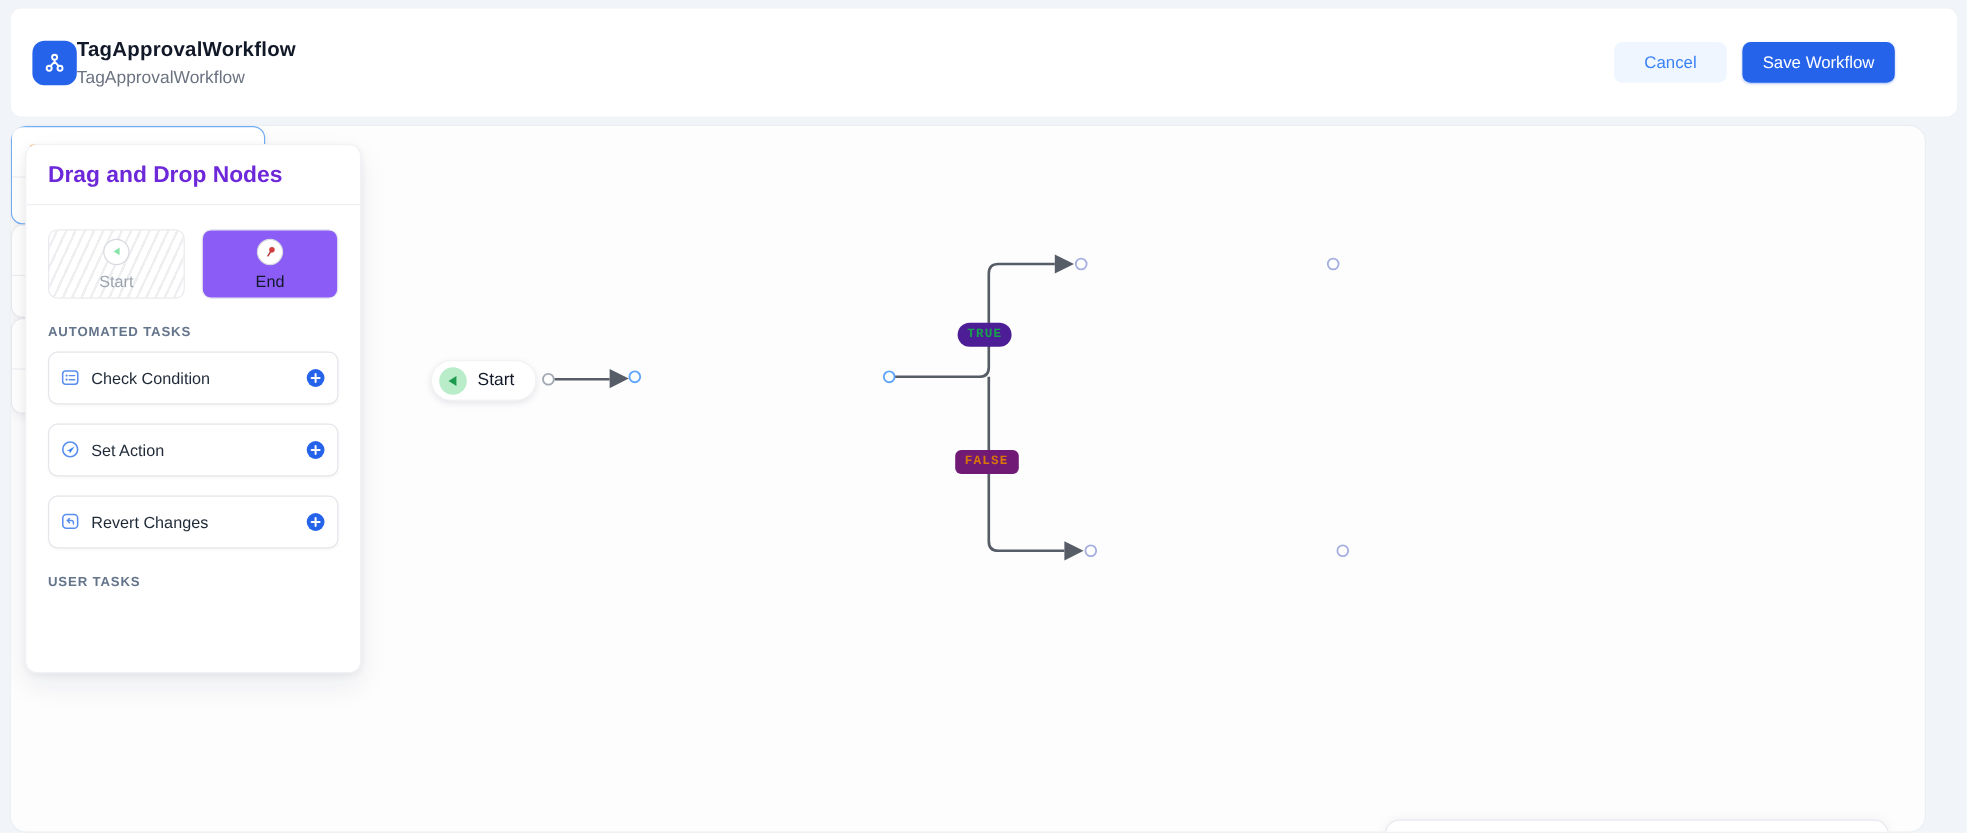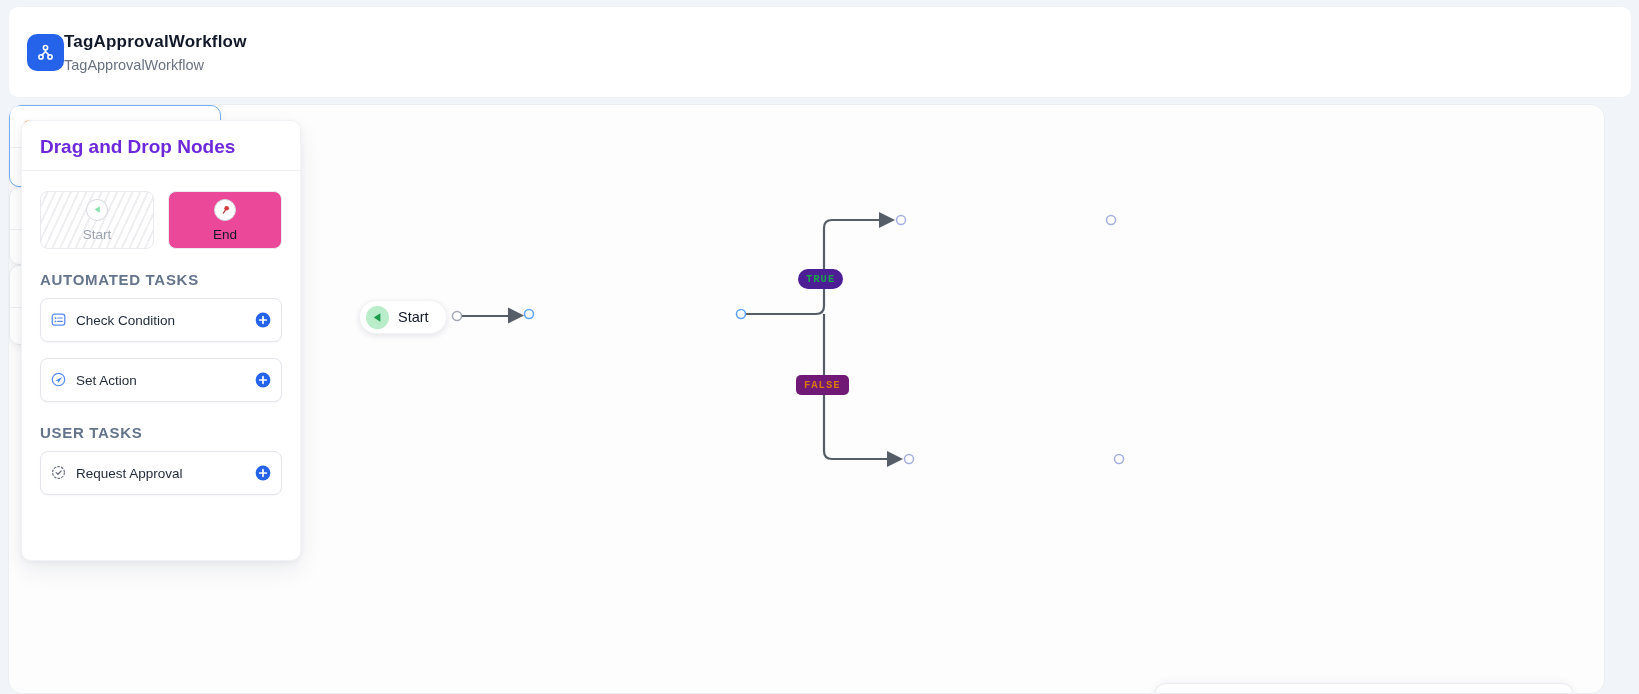--- a/index.html
+++ b/index.html
@@ -42,30 +42,30 @@
     background:#ffffff; border:1px solid #f1f2f5; border-radius:10px;
     box-shadow:0 10px 24px rgba(15,23,42,.07), 0 2px 6px rgba(15,23,42,.05);
     z-index:5;
   }
   .palette-title { font-size:19px; font-weight:700; color:#6d28d9; padding:15px 18px 12px; }
   .palette-divider { height:1px; background:#eef0f3; }
   .tiles { display:flex; gap:14px; padding:20px 18px 0; }
   .tile {
     width:115px; height:58px; border:1px solid #e8eaed; border-radius:8px;
     display:flex; flex-direction:column; align-items:center; justify-content:center; gap:6px;
-    background:#ec4899; font-size:13.5px;
+    background:#8b5cf6; font-size:13.5px;
   }
   .tile-start {
     background:repeating-linear-gradient(115deg, #ffffff 0 5px, #efeff2 5px 7px);
     color:#9ca3af; cursor:default;
   }
   .tile-end { color:#111827; cursor:grab; }
   .tile-icon { width:22px; height:22px; border-radius:50%; border:1.4px solid #d6d9dd;
     display:flex; align-items:center; justify-content:center; background:#fff; }
-  .section-label { font-size:15px; font-weight:700; color:#64748b; letter-spacing:.7px; margin:22px 18px 10px; }
+  .section-label { font-size:11px; font-weight:700; color:#64748b; letter-spacing:.7px; margin:22px 18px 10px; }
   .section-label.user { }
   .task-item {
     margin:0 18px 16px; height:44px; border:1px solid #e3e6ea; border-radius:8px;
     display:flex; align-items:center; gap:9px; padding:0 10px;
     background:#fff; box-shadow:0 1px 2px rgba(15,23,42,.04); cursor:grab;
   }
   .task-item .task-label { flex:1; font-size:13.5px; color:#1f2937; }
   .plus-btn { width:16px; height:16px; border:none; background:transparent; padding:0; cursor:pointer; display:flex; }
 
   
@@ -117,20 +117,24 @@
     <svg width="21" height="21" viewBox="0 0 20 20">
       <circle cx="10" cy="5.4" r="2" fill="none" stroke="#ffffff" stroke-width="1.5"></circle>
       <circle cx="5.7" cy="14.2" r="2" fill="none" stroke="#ffffff" stroke-width="1.5"></circle>
       <circle cx="14.3" cy="14.2" r="2" fill="none" stroke="#ffffff" stroke-width="1.5"></circle>
       <path d="M10 7.4 V9 M10 9 L6.7 12.5 M10 9 L13.3 12.5" fill="none" stroke="#ffffff" stroke-width="1.5" stroke-linecap="round"></path>
     </svg>
   </div>
   <div class="title-block">
     <div class="wf-title">TagApprovalWorkflow</div>
     <div class="wf-subtitle">TagApprovalWorkflow</div>
+  </div>
+  <div class="header-actions">
+    <button class="btn btn-cancel">Cancel</button>
+    <button class="btn btn-save">Save Workflow</button>
   </div>
 </div>
 
 <div class="canvas-card">
 
   <svg class="edges-svg">
 
     <path d="M 453 211 H 499" fill="none" stroke="#565d66" stroke-width="2.2"></path>
     <polygon points="499,202.5 515,210.5 499,218.5" fill="#565d66"></polygon>
 
@@ -259,32 +263,32 @@
       <span class="task-label">Set Action</span>
       <button class="plus-btn">
         <svg width="16" height="16" viewBox="0 0 16 16">
             <circle cx="8" cy="8" r="7.4" fill="#2563eb"></circle>
             <path d="M8 4.7 V11.3 M4.7 8 H11.3" stroke="#ffffff" stroke-width="1.7" stroke-linecap="round"></path>
           </svg>
       </button>
     </div>
 
 
-
-    <div class="section-label user">USER TASKS</div>
-
     <div class="task-item">
       <span class="node-icon">
         <svg width="15" height="15" viewBox="0 0 15 15">
-          <circle cx="7.5" cy="7.5" r="5.9" fill="none" stroke="#6b7280" stroke-width="1.2" stroke-dasharray="2.6 1.1"></circle>
-          <path d="M5.2 7.6 L6.9 9.3 L10.1 6" fill="none" stroke="#6b7280" stroke-width="1.3" stroke-linecap="round" stroke-linejoin="round"></path>
-        </svg>
-      </span>
-      <span class="task-label">Request Approval</span>
+          <rect x="1.3" y="1.8" width="12.4" height="11.4" rx="3" fill="none" stroke="#5a8df0" stroke-width="1.3"></rect>
+          <path d="M10.2 9.6 V8.6 Q10.2 6.8 8.3 6.8 H5.3 M6.9 5 L5 6.8 L6.9 8.6" fill="none" stroke="#5a8df0" stroke-width="1.2" stroke-linecap="round" stroke-linejoin="round"></path>
+        </svg>
+      </span>
+      <span class="task-label">Revert Changes</span>
       <button class="plus-btn">
         <svg width="16" height="16" viewBox="0 0 16 16">
             <circle cx="8" cy="8" r="7.4" fill="#2563eb"></circle>
             <path d="M8 4.7 V11.3 M4.7 8 H11.3" stroke="#ffffff" stroke-width="1.7" stroke-linecap="round"></path>
           </svg>
       </button>
     </div>
+
+    <div class="section-label user">USER TASKS</div>
+
   </div>
 </div>
 
 </body></html>

